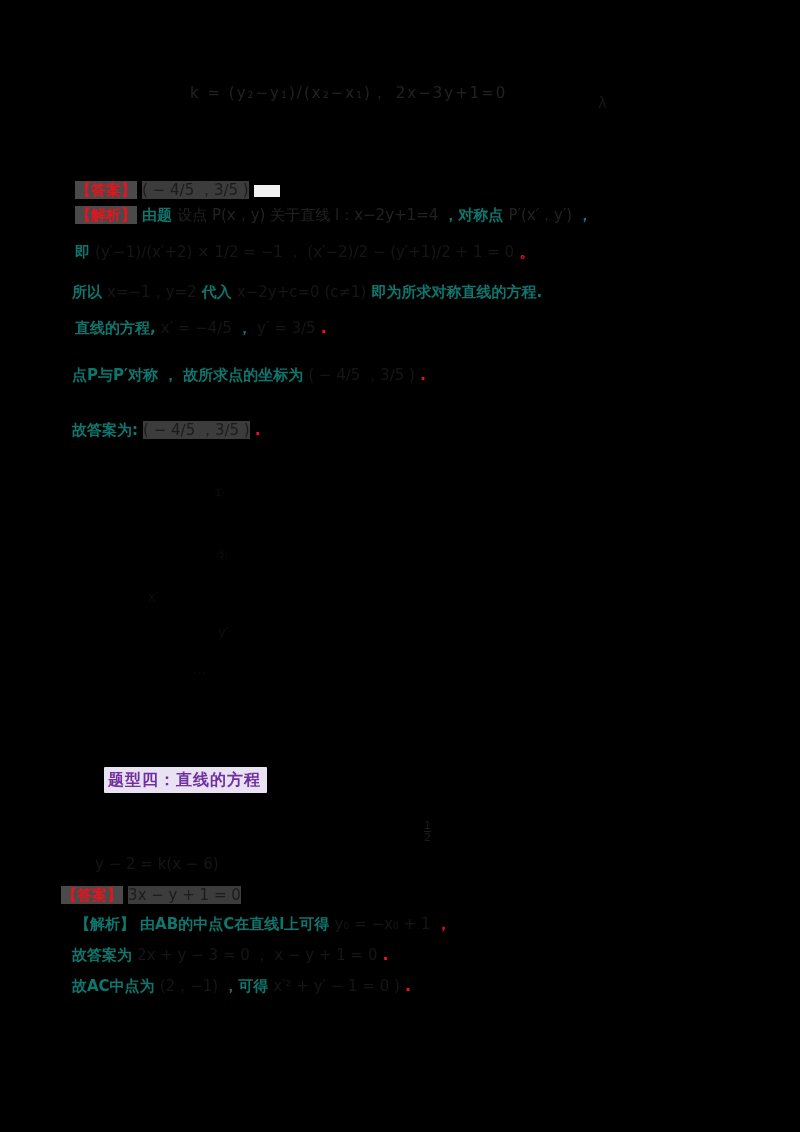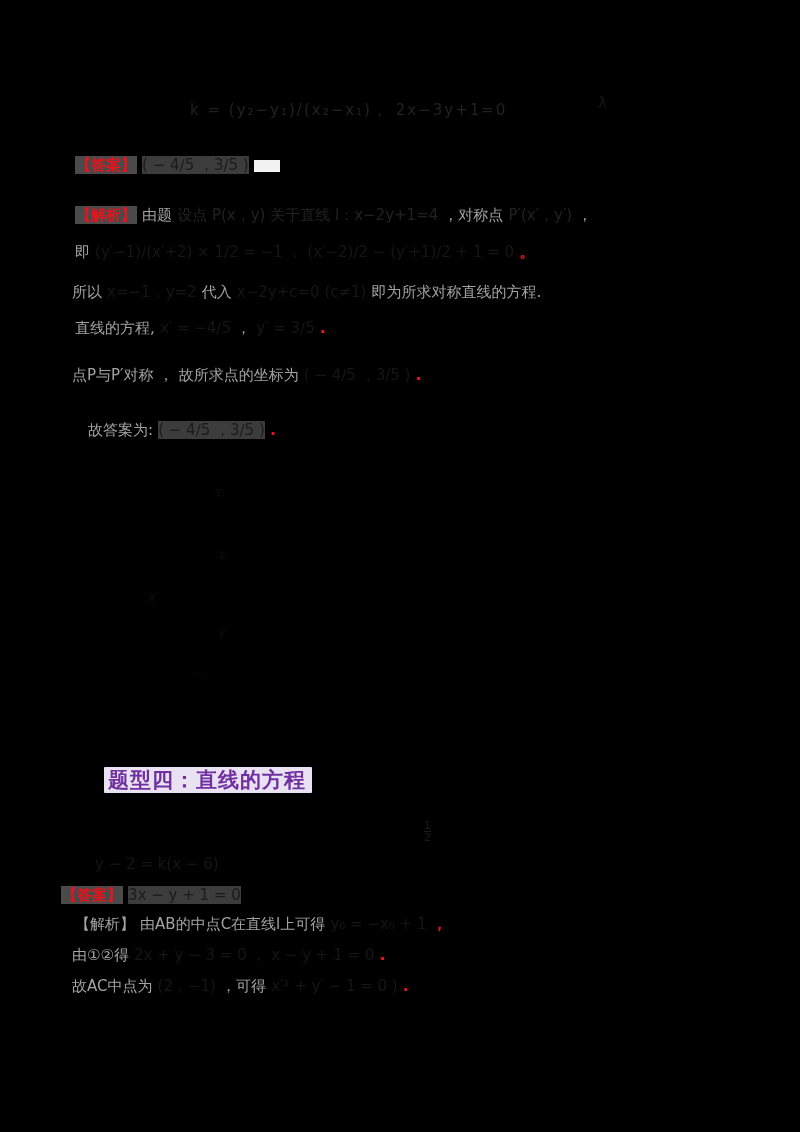--- a/index.html
+++ b/index.html
@@ -7,42 +7,42 @@
     width:800px;height:1132px;position:relative;overflow:hidden;
     background:#000000;
     font-family:"DejaVu Sans","Liberation Sans",sans-serif;
   }
   .abs{position:absolute;white-space:nowrap;}
   
   .faint{color:#222222;font-size:15px;}
   .fainter{color:#161616;font-size:15px;}
   .ghost{color:#0e0e0e;font-size:13px;}
   
-  .red{color:#a3a3a3;font-size:15px;font-weight:normal;}
+  .red{color:#0f766e;font-size:15px;font-weight:bold;}
   .redlabel{color:#e8131d;font-size:15px;font-weight:bold;background:#4a4a4a;padding:0 1px;}
   .graypatch{background:#3c3c3c;color:#1b1b1b;}
   .whitepatch{background:#f2f2f2;color:#333;}
   .tall{line-height:40px;}
   
   .sec-header{
     position:absolute;left:104px;top:767px;height:26px;line-height:26px;
     padding:0 6px 0 4px;border-radius:1px;
-    font-size:21px;font-weight:bold;letter-spacing:1px;
+    font-size:16px;font-weight:bold;letter-spacing:1px;
   }
   .topline{letter-spacing:2px;}
   .dot-red{color:#e8131d;font-weight:bold;}
   .smallfrac{font-size:11px;color:#1d1d1d;text-align:center;line-height:11px;}
 </style>
 </head>
 <body>
 
-<div class="abs topline faint" style="left:190px;top:101px;">k = (y₂−y₁)/(x₂−x₁)，  2x−3y+1=0</div>
+<div class="abs topline faint" style="left:190px;top:84px;">k = (y₂−y₁)/(x₂−x₁)，  2x−3y+1=0</div>
 <div class="abs fainter" style="left:598px;top:94px;">λ</div>
 
-<div class="abs tall" style="left:75px;top:145px;height:40px;">
+<div class="abs tall" style="left:75px;top:170px;height:40px;">
   <span class="redlabel">【答案】</span>
   <span class="faint graypatch">( − 4∕5 ，3∕5 )</span>
   <span class="whitepatch" style="display:inline-block;width:26px;height:12px;vertical-align:-2px;"></span>
 </div>
 
 <div class="abs" style="left:75px;top:205px;">
   <span class="redlabel">【解析】</span>
   <span class="red">由题</span>
   <span class="faint">设点 P(x，y) 关于直线 l：x−2y+1=4</span>
   <span class="red">，对称点</span>
@@ -73,21 +73,21 @@
 </div>
 
 <div class="abs tall" style="left:72px;top:355px;height:42px;">
   <span class="red">点P与P′对称</span>
   <span class="red">，</span>
   <span class="red">故所求点的坐标为</span>
   <span class="fainter">( − 4∕5 ，3∕5 )</span>
   <span class="dot-red">.</span>
 </div>
 
-<div class="abs tall" style="left:88px;top:410px;height:42px;text-align:right;">
+<div class="abs tall" style="left:72px;top:410px;height:42px;text-align:right;">
   <span class="red">故答案为:</span>
   <span class="fainter graypatch">( − 4∕5 ，3∕5 )</span>
   <span class="dot-red">.</span>
 </div>
 
 <div class="abs ghost" style="left:213px;top:486px;">①</div>
 <div class="abs ghost" style="left:216px;top:548px;">②</div>
 <div class="abs ghost" style="left:148px;top:589px;">x′</div>
 <div class="abs ghost" style="left:218px;top:624px;">y′</div>
 <div class="abs ghost" style="left:193px;top:662px;">…</div>
@@ -109,21 +109,21 @@
 </div>
 
 <div class="abs" style="left:75px;top:914px;">
   <span class="red">【解析】</span>
   <span class="red">由AB的中点C在直线l上可得</span>
   <span class="fainter">y₀ = −x₀ + 1</span>
   <span class="dot-red">，</span>
 </div>
 
 <div class="abs" style="left:72px;top:945px;">
-  <span class="red">由①②得</span>
+  <span class="red">故答案为</span>
   <span class="fainter">2x + y − 3 = 0 ， x − y + 1 = 0</span>
   <span class="dot-red">.</span>
 </div>
 
 <div class="abs" style="left:72px;top:976px;">
   <span class="red">故AC中点为</span>
   <span class="fainter">(2，−1)</span>
   <span class="red">，可得</span>
   <span class="fainter">x′² + y′ − 1 = 0 )</span>
   <span class="dot-red">.</span>

